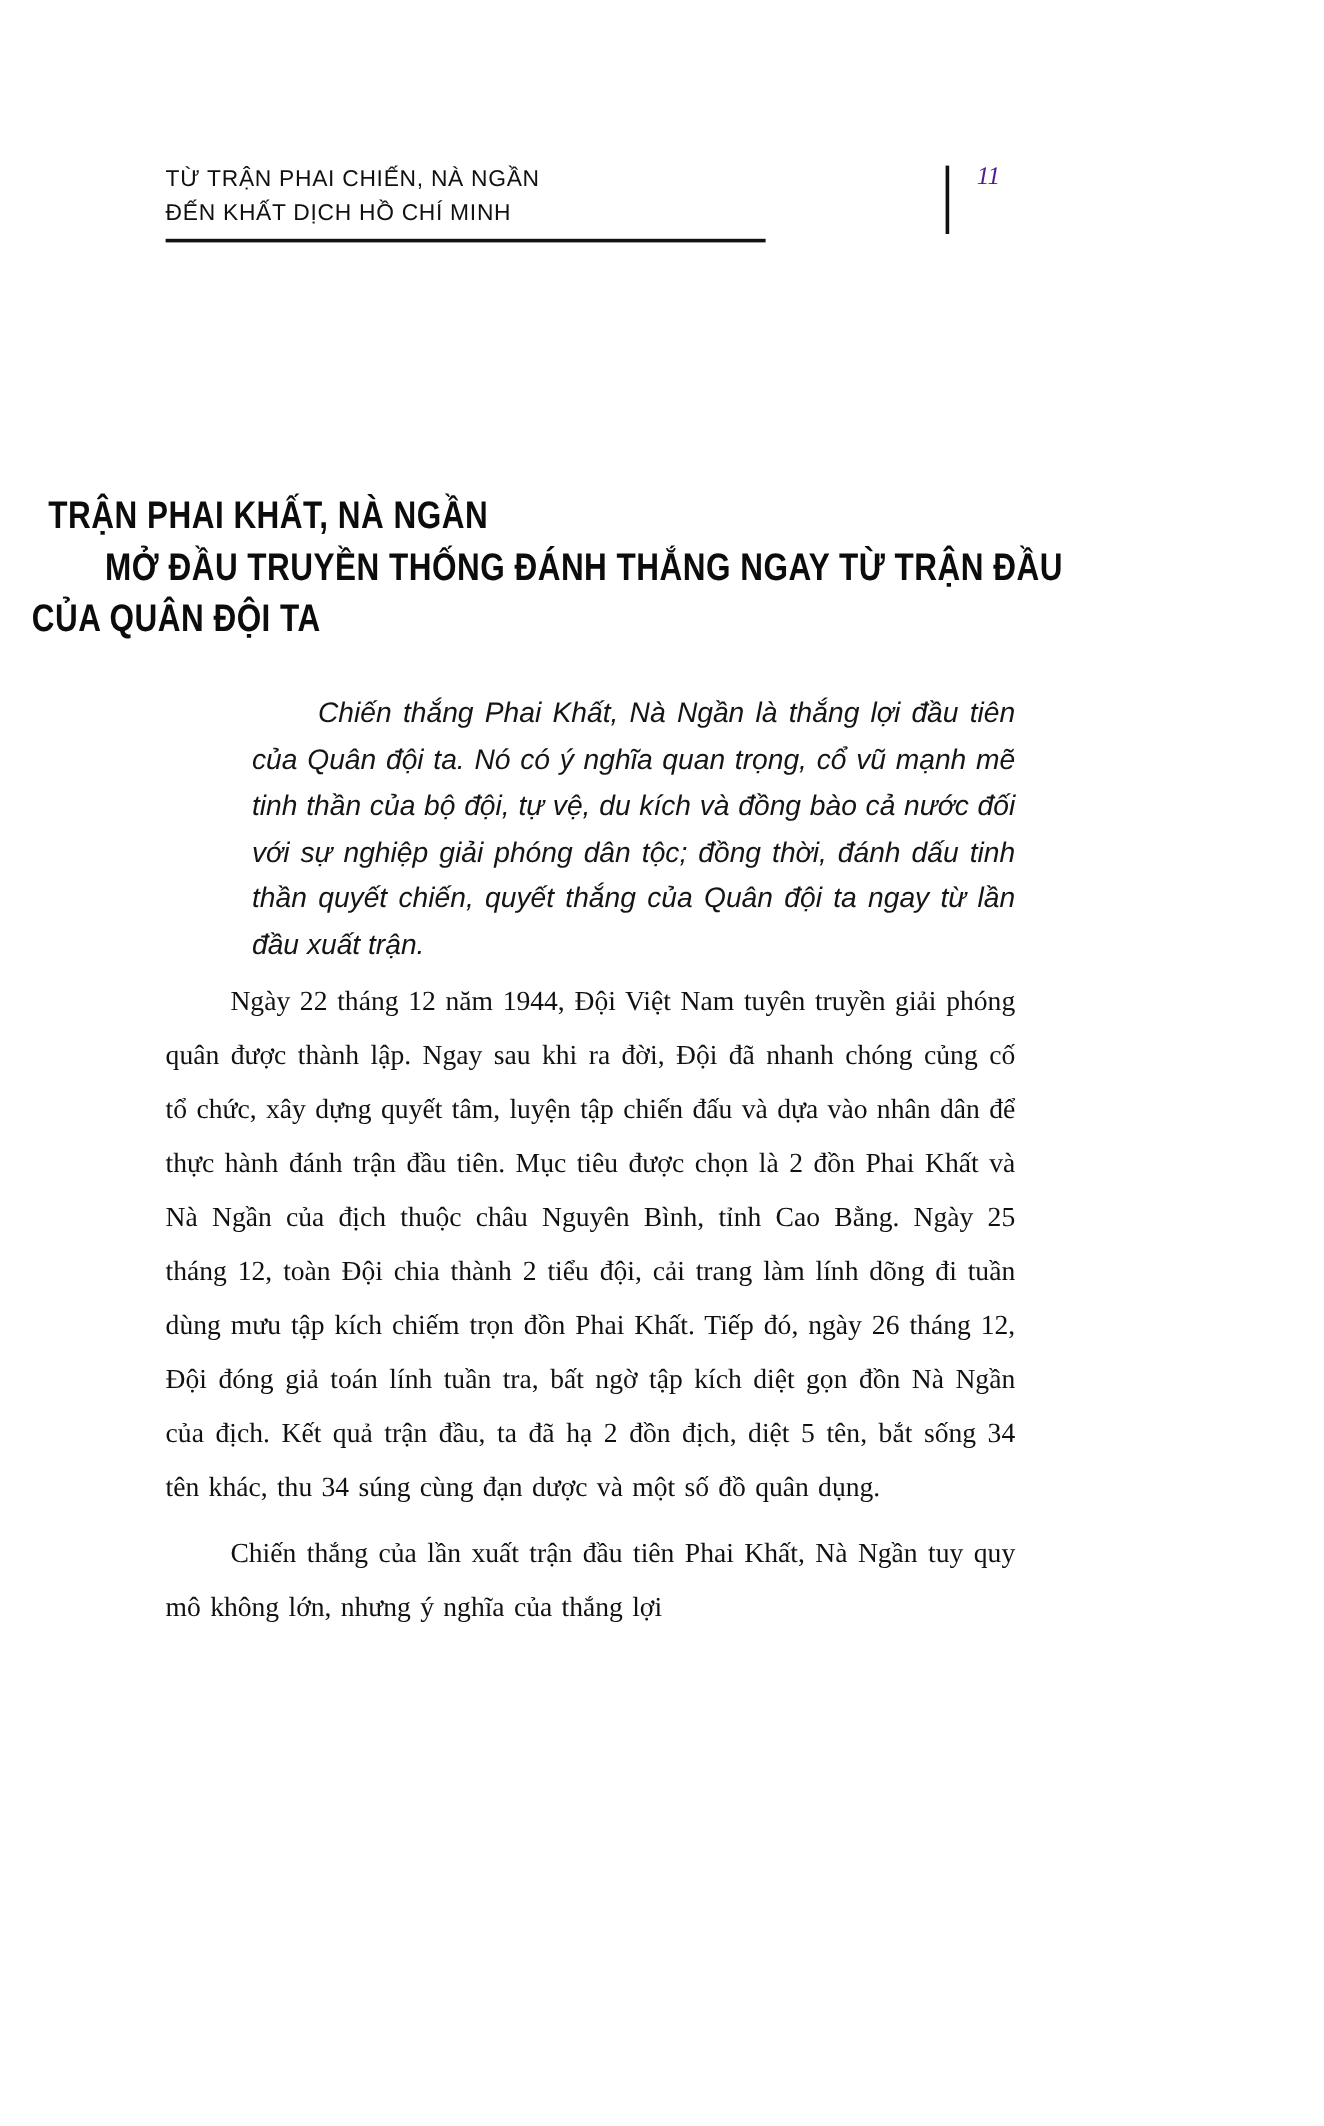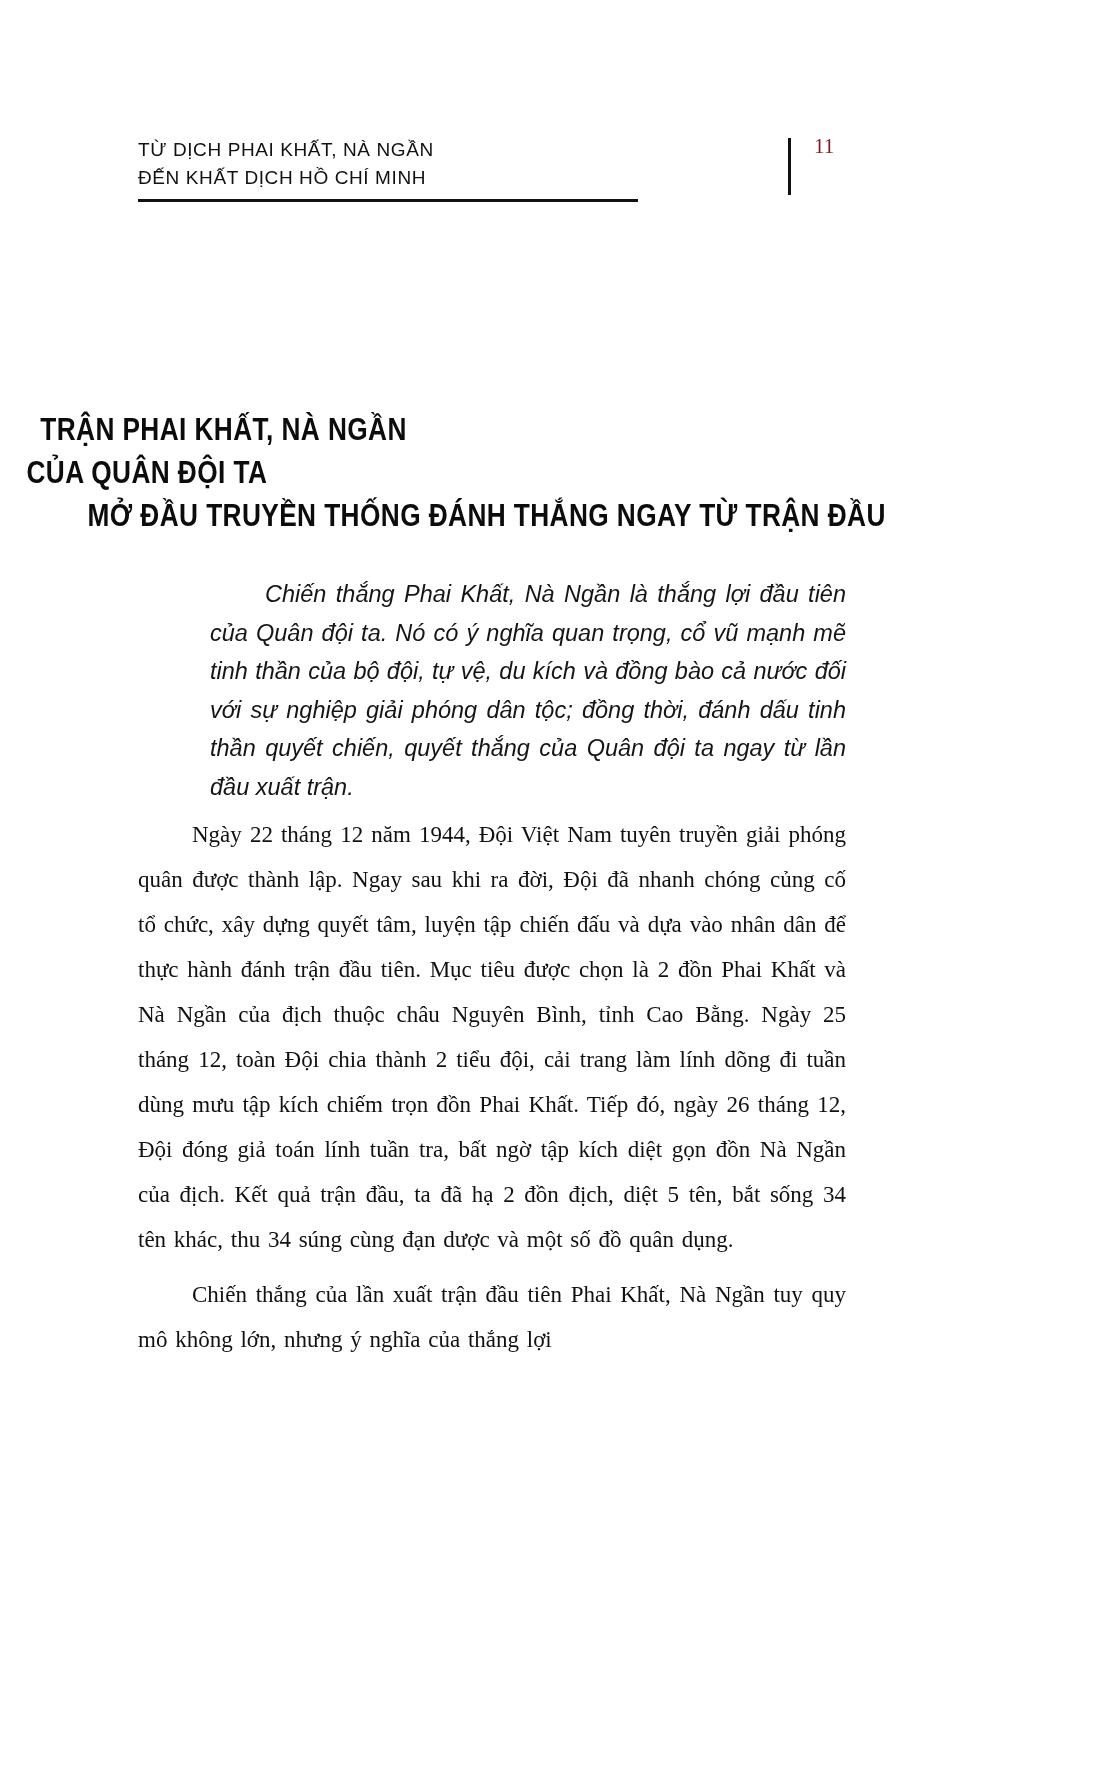--- a/index.html
+++ b/index.html
@@ -46,21 +46,22 @@
     width: 3px;
     height: 57px;
     background: #111111;
   }
   .page-number {
     position: absolute;
     top: 134px;
     left: 814px;
     font-family: "Liberation Serif", serif;
     font-size: 21px;
-    color: #7f1d1d;
+    color: #4c1d95;
+    font-style: italic;
   }
 
   
   .chapter-title {
     position: absolute;
     top: 408px;
     left: 0;
     width: 1103px;
     font-family: "Liberation Sans", sans-serif;
     font-weight: 700;
@@ -111,31 +112,31 @@
     text-indent: 54px;
     word-spacing: 2px;
   }
 </style>
 </head>
 <body>
 
 <div class="page">
 
   <div class="running-header">
-    <div class="line">TỪ DỊCH PHAI KHẤT, NÀ NGẦN</div>
+    <div class="line">TỪ TRẬN PHAI CHIẾN, NÀ NGẦN</div>
     <div class="line">ĐẾN KHẤT DỊCH HỒ CHÍ MINH</div>
     <div class="header-rule"></div>
   </div>
   <div class="page-num-bar"></div>
   <div class="page-number">11</div>
 
   <div class="chapter-title">
     <span class="t-line"><span class="condense">TRẬN PHAI KHẤT, NÀ NGẦN</span></span>
+    <span class="t-line"><span class="condense">MỞ ĐẦU TRUYỀN THỐNG ĐÁNH THẮNG NGAY TỪ TRẬN ĐẦU</span></span>
     <span class="t-line"><span class="condense">CỦA QUÂN ĐỘI TA</span></span>
-    <span class="t-line"><span class="condense">MỞ ĐẦU TRUYỀN THỐNG ĐÁNH THẮNG NGAY TỪ TRẬN ĐẦU</span></span>
   </div>
 
   <div class="lead">Chiến thắng Phai Khất, Nà Ngần là thắng lợi đầu tiên của Quân đội ta. Nó có ý nghĩa quan trọng, cổ vũ mạnh mẽ tinh thần của bộ đội, tự vệ, du kích và đồng bào cả nước đối với sự nghiệp giải phóng dân tộc; đồng thời, đánh dấu tinh thần quyết chiến, quyết thắng của Quân đội ta ngay từ lần đầu xuất trận.</div>
 
   <div class="body-text">
     <p>Ngày 22 tháng 12 năm 1944, Đội Việt Nam tuyên truyền giải phóng quân được thành lập. Ngay sau khi ra đời, Đội đã nhanh chóng củng cố tổ chức, xây dựng quyết tâm, luyện tập chiến đấu và dựa vào nhân dân để thực hành đánh trận đầu tiên. Mục tiêu được chọn là 2 đồn Phai Khất và Nà Ngần của địch thuộc châu Nguyên Bình, tỉnh Cao Bằng. Ngày 25 tháng 12, toàn Đội chia thành 2 tiểu đội, cải trang làm lính dõng đi tuần dùng mưu tập kích chiếm trọn đồn Phai Khất. Tiếp đó, ngày 26 tháng 12, Đội đóng giả toán lính tuần tra, bất ngờ tập kích diệt gọn đồn Nà Ngần của địch. Kết quả trận đầu, ta đã hạ 2 đồn địch, diệt 5 tên, bắt sống 34 tên khác, thu 34 súng cùng đạn dược và một số đồ quân dụng.</p>
     <p>Chiến thắng của lần xuất trận đầu tiên Phai Khất, Nà Ngần tuy quy mô không lớn, nhưng ý nghĩa của thắng lợi</p>
   </div>
 
 </div>

